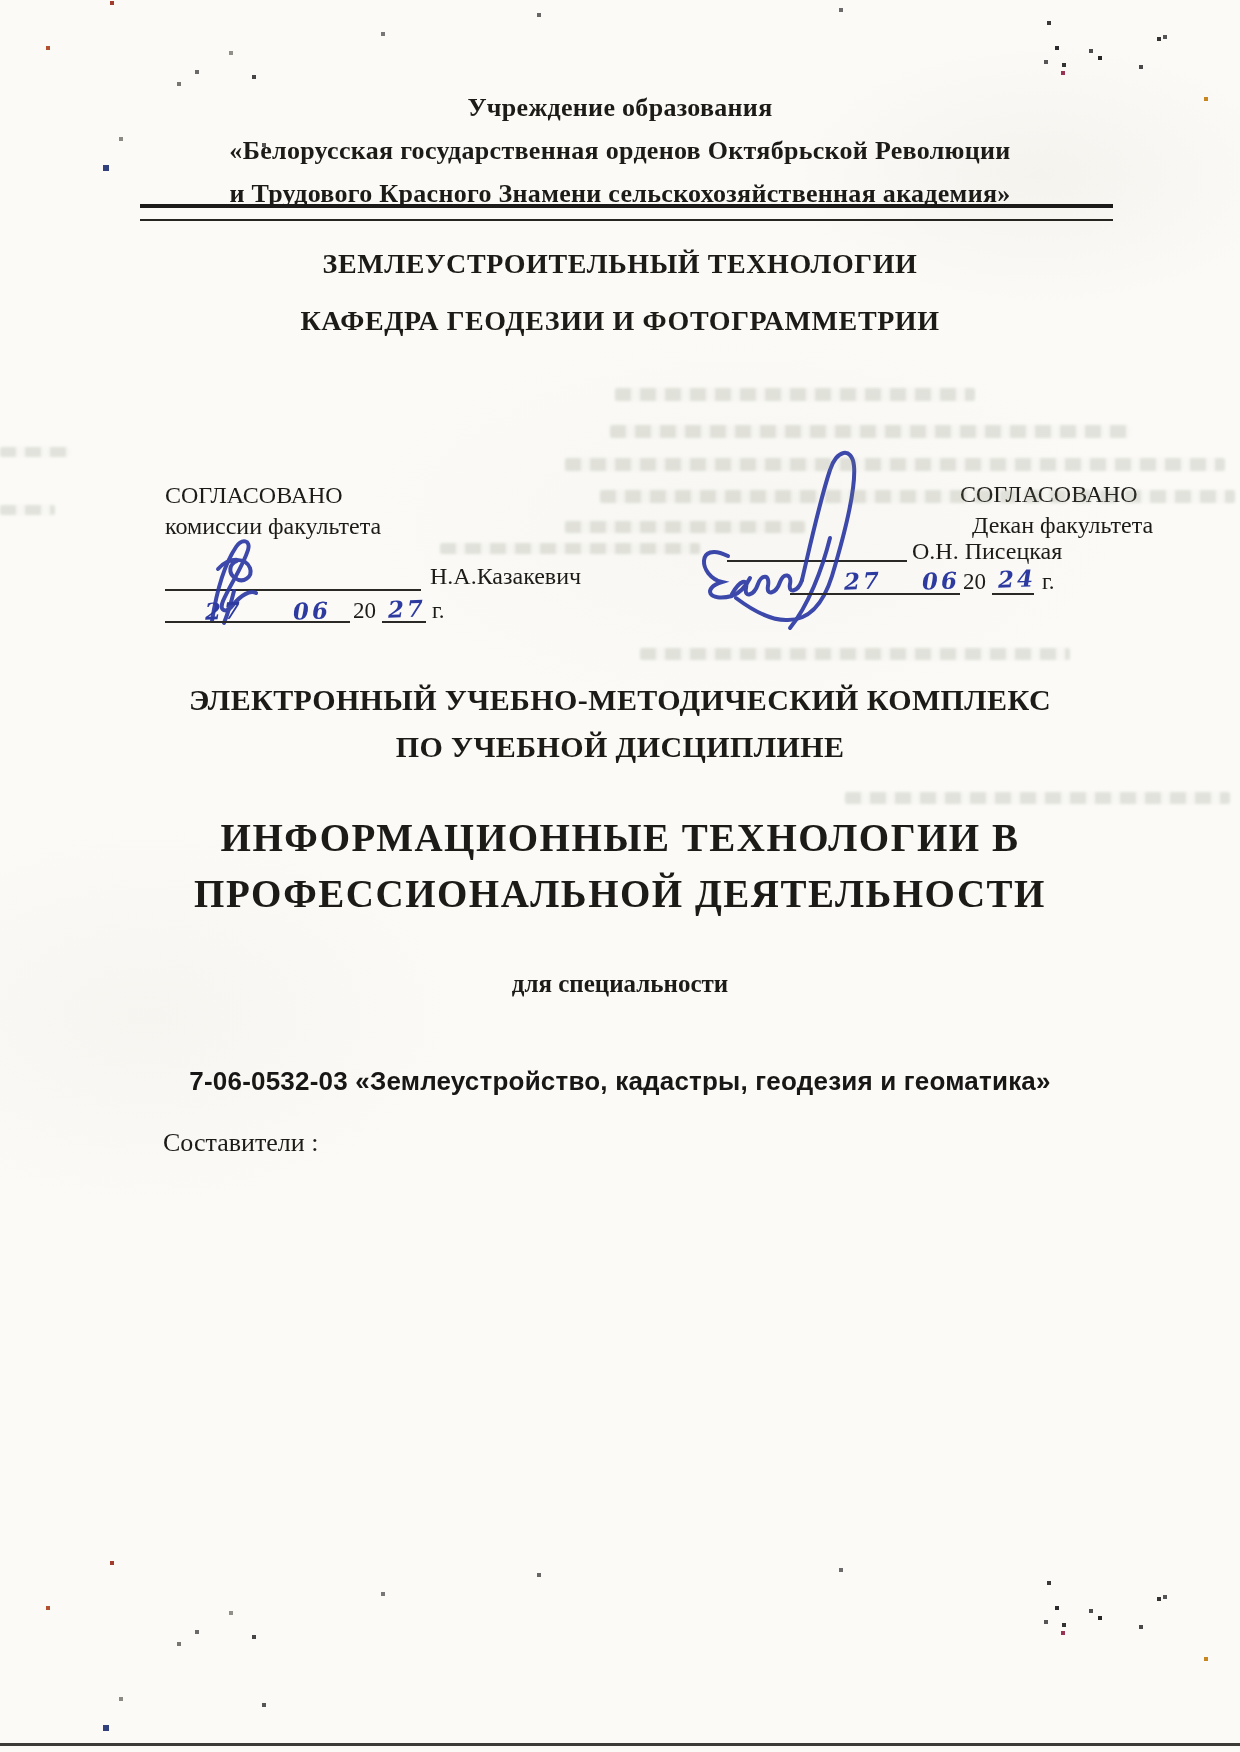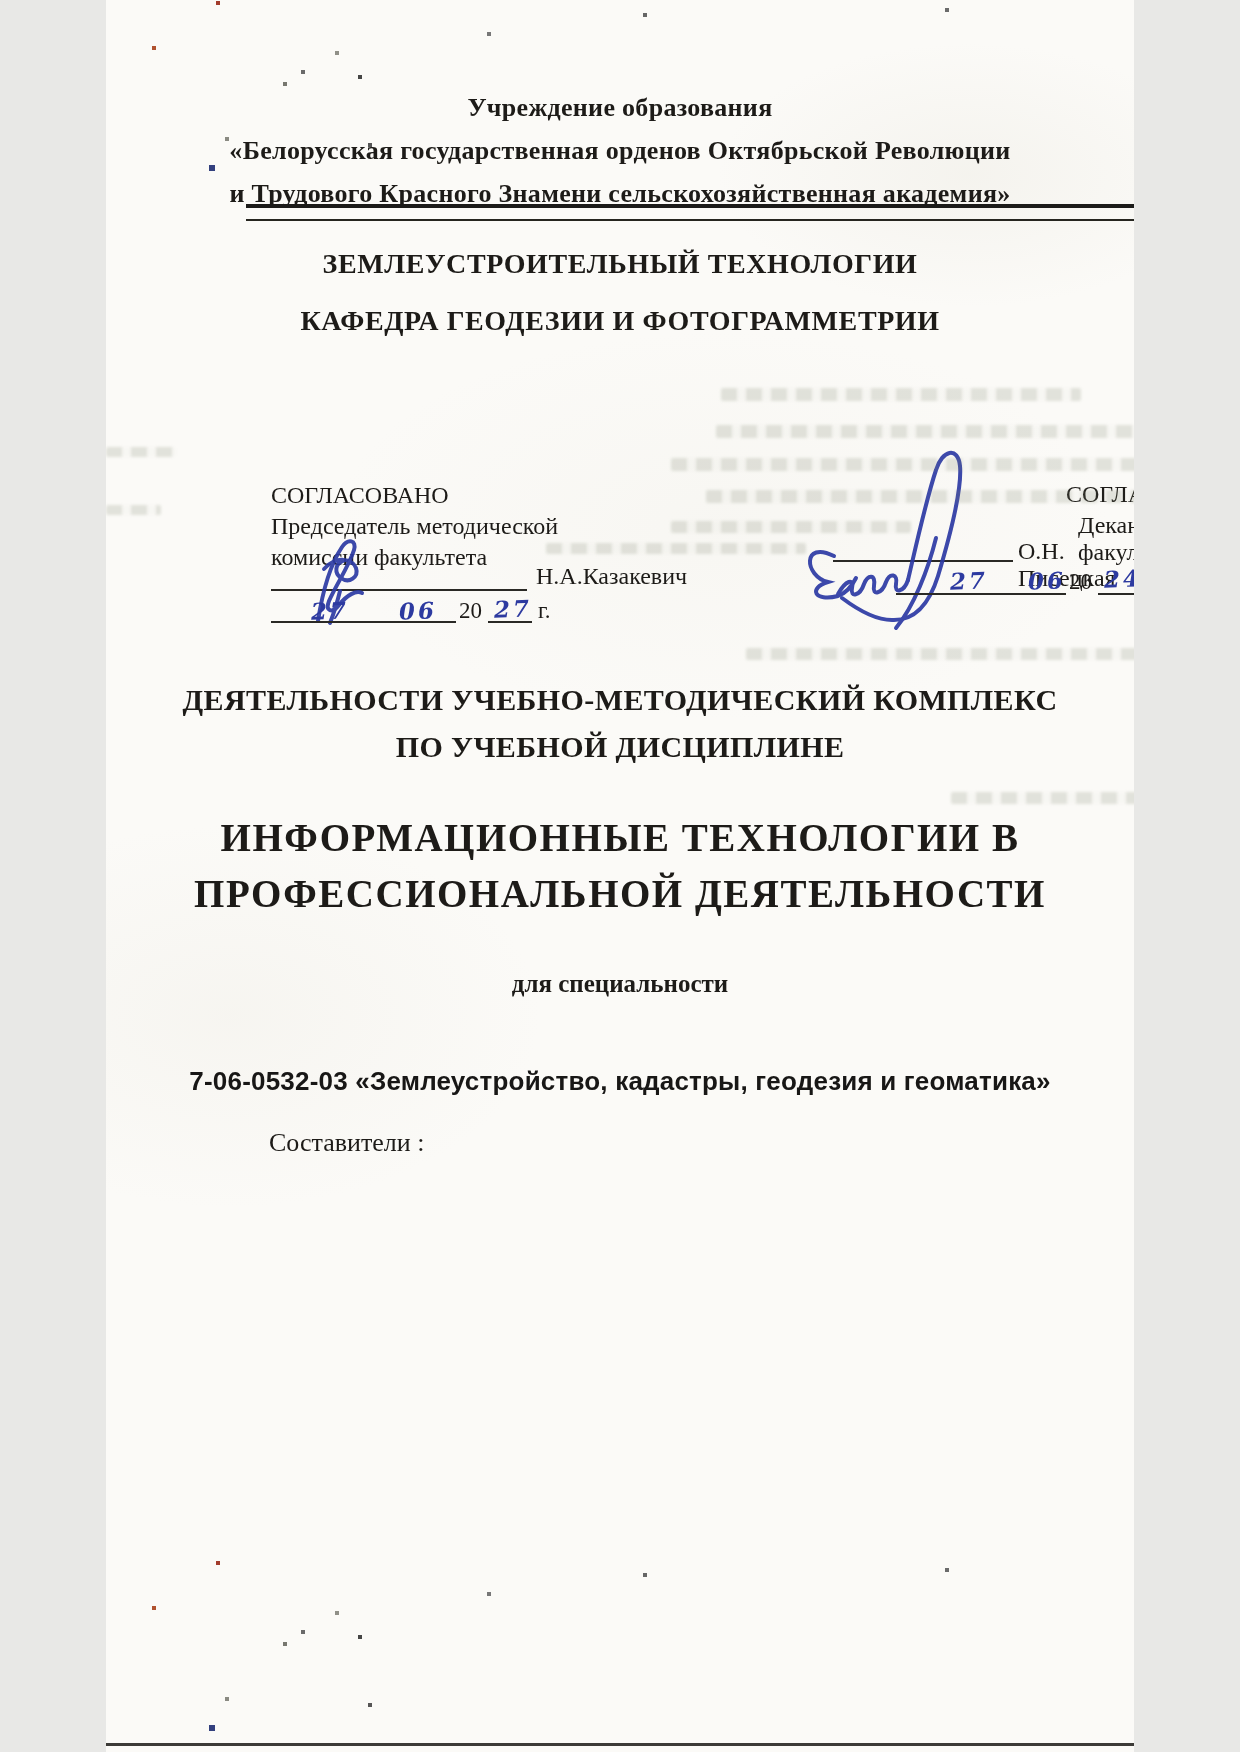--- a/index.html
+++ b/index.html
@@ -1,18 +1,18 @@
 <!DOCTYPE html>
 <html><head>
 <meta charset="utf-8">
 <style>
   html,body{margin:0;padding:0;background:#e8e8e6;}
   .page{
     position:relative;
-    width:1028px;height:1752px;
+    width:1240px;height:1752px;
     margin:0 auto;
     overflow:hidden;
     background:
       radial-gradient(ellipse 420px 220px at 84% 10%, rgba(222,219,206,.22), transparent 60%),
       radial-gradient(ellipse 520px 320px at 12% 58%, rgba(226,223,211,.18), transparent 60%),
       radial-gradient(ellipse 600px 300px at 60% 30%, rgba(228,226,215,.15), transparent 65%),
       #fbfaf7;
     font-family:"Liberation Serif", serif;
     color:#1d1b18;
   }
@@ -80,21 +80,20 @@
     <div>и Трудового Красного Знамени сельскохозяйственная академия»</div>
   </div>
 
   <div class="abs double-rule"></div>
 
   <div class="abs center faculty">ЗЕМЛЕУСТРОИТЕЛЬНЫЙ ТЕХНОЛОГИИ</div>
   <div class="abs center department">КАФЕДРА ГЕОДЕЗИИ И ФОТОГРАММЕТРИИ</div>
 
   <div class="abs appr appr-left">
     <div>СОГЛАСОВАНО</div>
-    <div>Председатель методической</div>
     <div>комиссии факультета</div>
   </div>
   <div class="abs uline" style="left:165px;top:589px;width:256px;"></div>
   <div class="abs name-label" style="left:430px;top:563px;">Н.А.Казакевич</div>
 
   <svg class="abs sig-svg" style="left:188px;top:533px;" width="112" height="92" viewBox="0 0 112 92">
     <g fill="none" stroke="#2c3aa4" stroke-width="4" stroke-linecap="round" opacity="0.92">
       <path d="M 24 88 C 28 62 36 32 48 14 C 54 5 63 7 60 17 C 55 33 42 52 35 68 C 31 78 38 81 45 72 C 53 62 62 57 68 60"></path>
       <path d="M 30 36 C 42 23 58 25 62 35 C 65 44 55 51 47 45 C 40 40 41 31 49 28"></path>
       <path d="M 46 58 C 43 70 40 80 36 90"></path>
@@ -125,21 +124,21 @@
 
   <div class="abs hand" style="left:844px;top:567px;">27</div>
   <div class="abs hand" style="left:922px;top:567px;">06</div>
   <div class="abs uline" style="left:790px;top:593px;width:170px;"></div>
   <div class="abs printed-20" style="left:963px;top:569px;">20</div>
   <div class="abs uline" style="left:992px;top:593px;width:42px;"></div>
   <div class="abs hand" style="left:998px;top:565px;">24</div>
   <div class="abs printed-20" style="left:1042px;top:569px;">г.</div>
 
   <div class="abs center eumk">
-    <div>ДЕЯТЕЛЬНОСТИ УЧЕБНО-МЕТОДИЧЕСКИЙ КОМПЛЕКС</div>
+    <div>ЭЛЕКТРОННЫЙ УЧЕБНО-МЕТОДИЧЕСКИЙ КОМПЛЕКС</div>
     <div>ПО УЧЕБНОЙ ДИСЦИПЛИНЕ</div>
   </div>
 
   <div class="abs center main-title">
     <div>ИНФОРМАЦИОННЫЕ ТЕХНОЛОГИИ В</div>
     <div>ПРОФЕССИОНАЛЬНОЙ ДЕЯТЕЛЬНОСТИ</div>
   </div>
 
   <div class="abs center spec-label">для специальности</div>
   <div class="abs center spec-value">7-06-0532-03 «Землеустройство, кадастры, геодезия и геоматика»</div>

